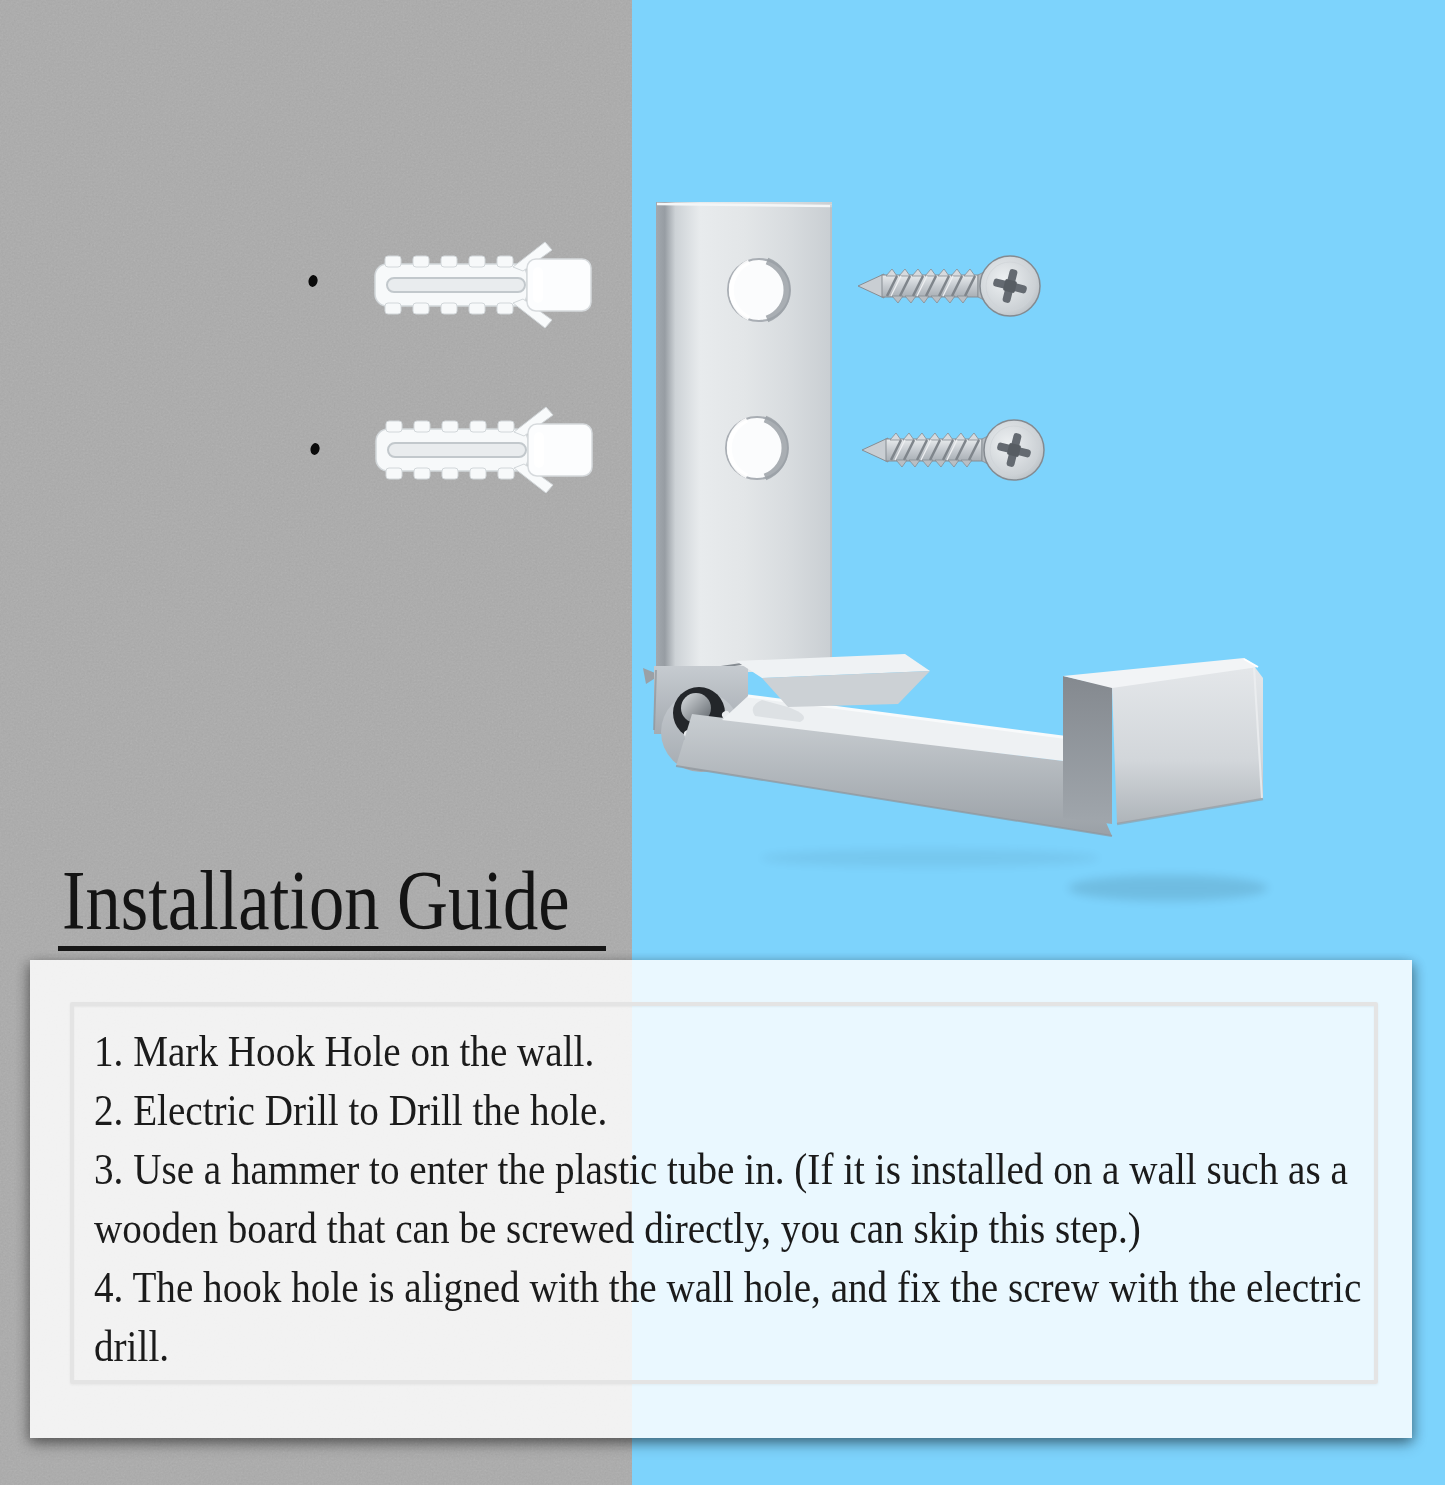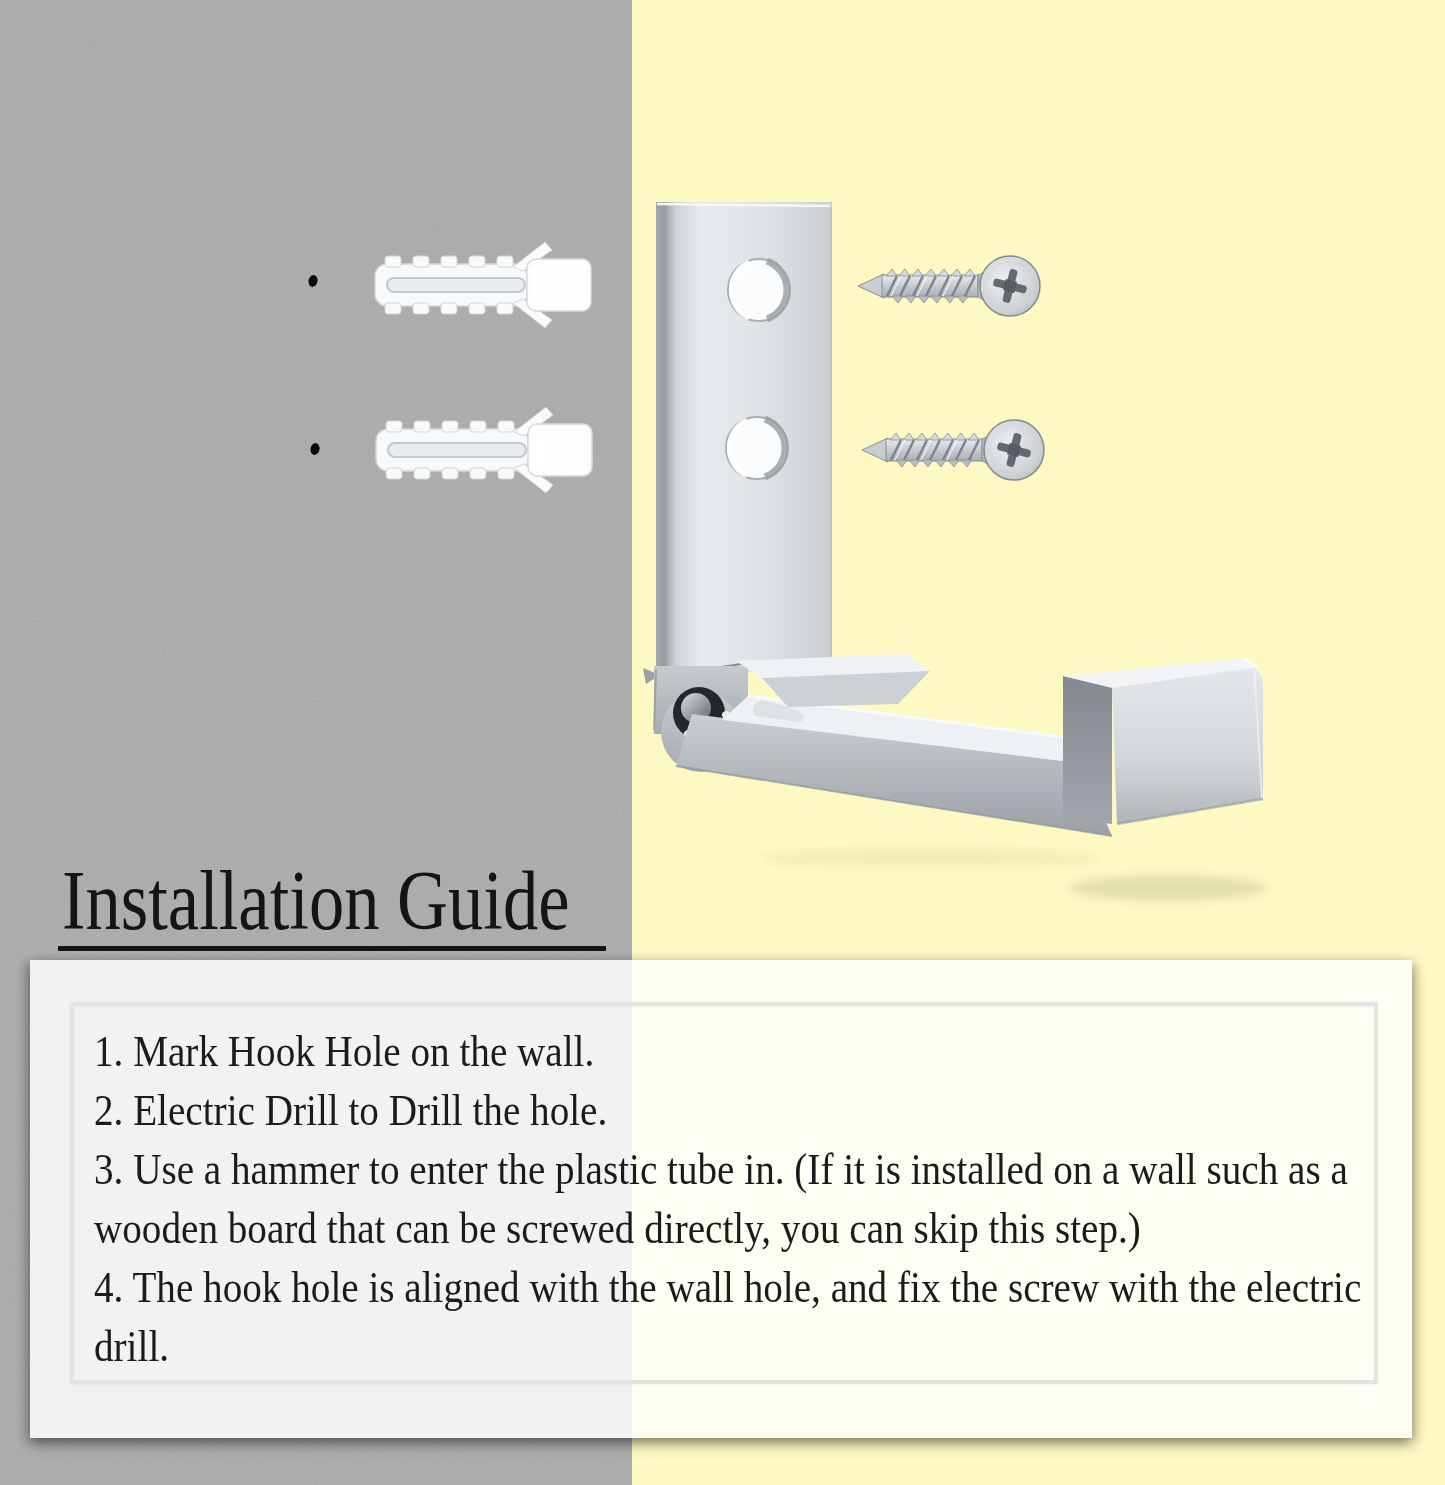--- a/index.html
+++ b/index.html
@@ -1,16 +1,16 @@
 <!DOCTYPE html>
 <html><head>
 <meta charset="utf-8">
 <style>
   html,body{margin:0;padding:0;background:#ffffff;}
-  .stage{position:relative;width:1445px;height:1485px;background:#fef9c3;overflow:hidden;
+  .stage{position:relative;width:1445px;height:1485px;background:#7dd3fc;overflow:hidden;
          font-family:"Liberation Serif","DejaVu Serif",serif;}
   .scene{position:absolute;left:0;top:0;z-index:1;}
   .title{position:absolute;left:62px;top:852px;z-index:2;font-size:84px;color:#141414;
          white-space:nowrap;transform:scaleX(0.84);transform-origin:left top;letter-spacing:0;}
   .title-underline{position:absolute;left:58px;top:946px;width:548px;height:5px;background:#161616;z-index:2;}
   .panel{position:absolute;left:30px;top:960px;width:1382px;height:478px;z-index:3;
          background:rgba(255,255,255,0.84);
          box-shadow:0 6px 14px rgba(0,0,0,0.30),-4px 3px 10px rgba(0,0,0,0.16),4px 3px 10px rgba(0,0,0,0.16);}
   .inner-border{position:absolute;left:70px;top:1002px;width:1300px;height:374px;z-index:4;
          border:4px solid #e4e4e4;border-radius:2px;

